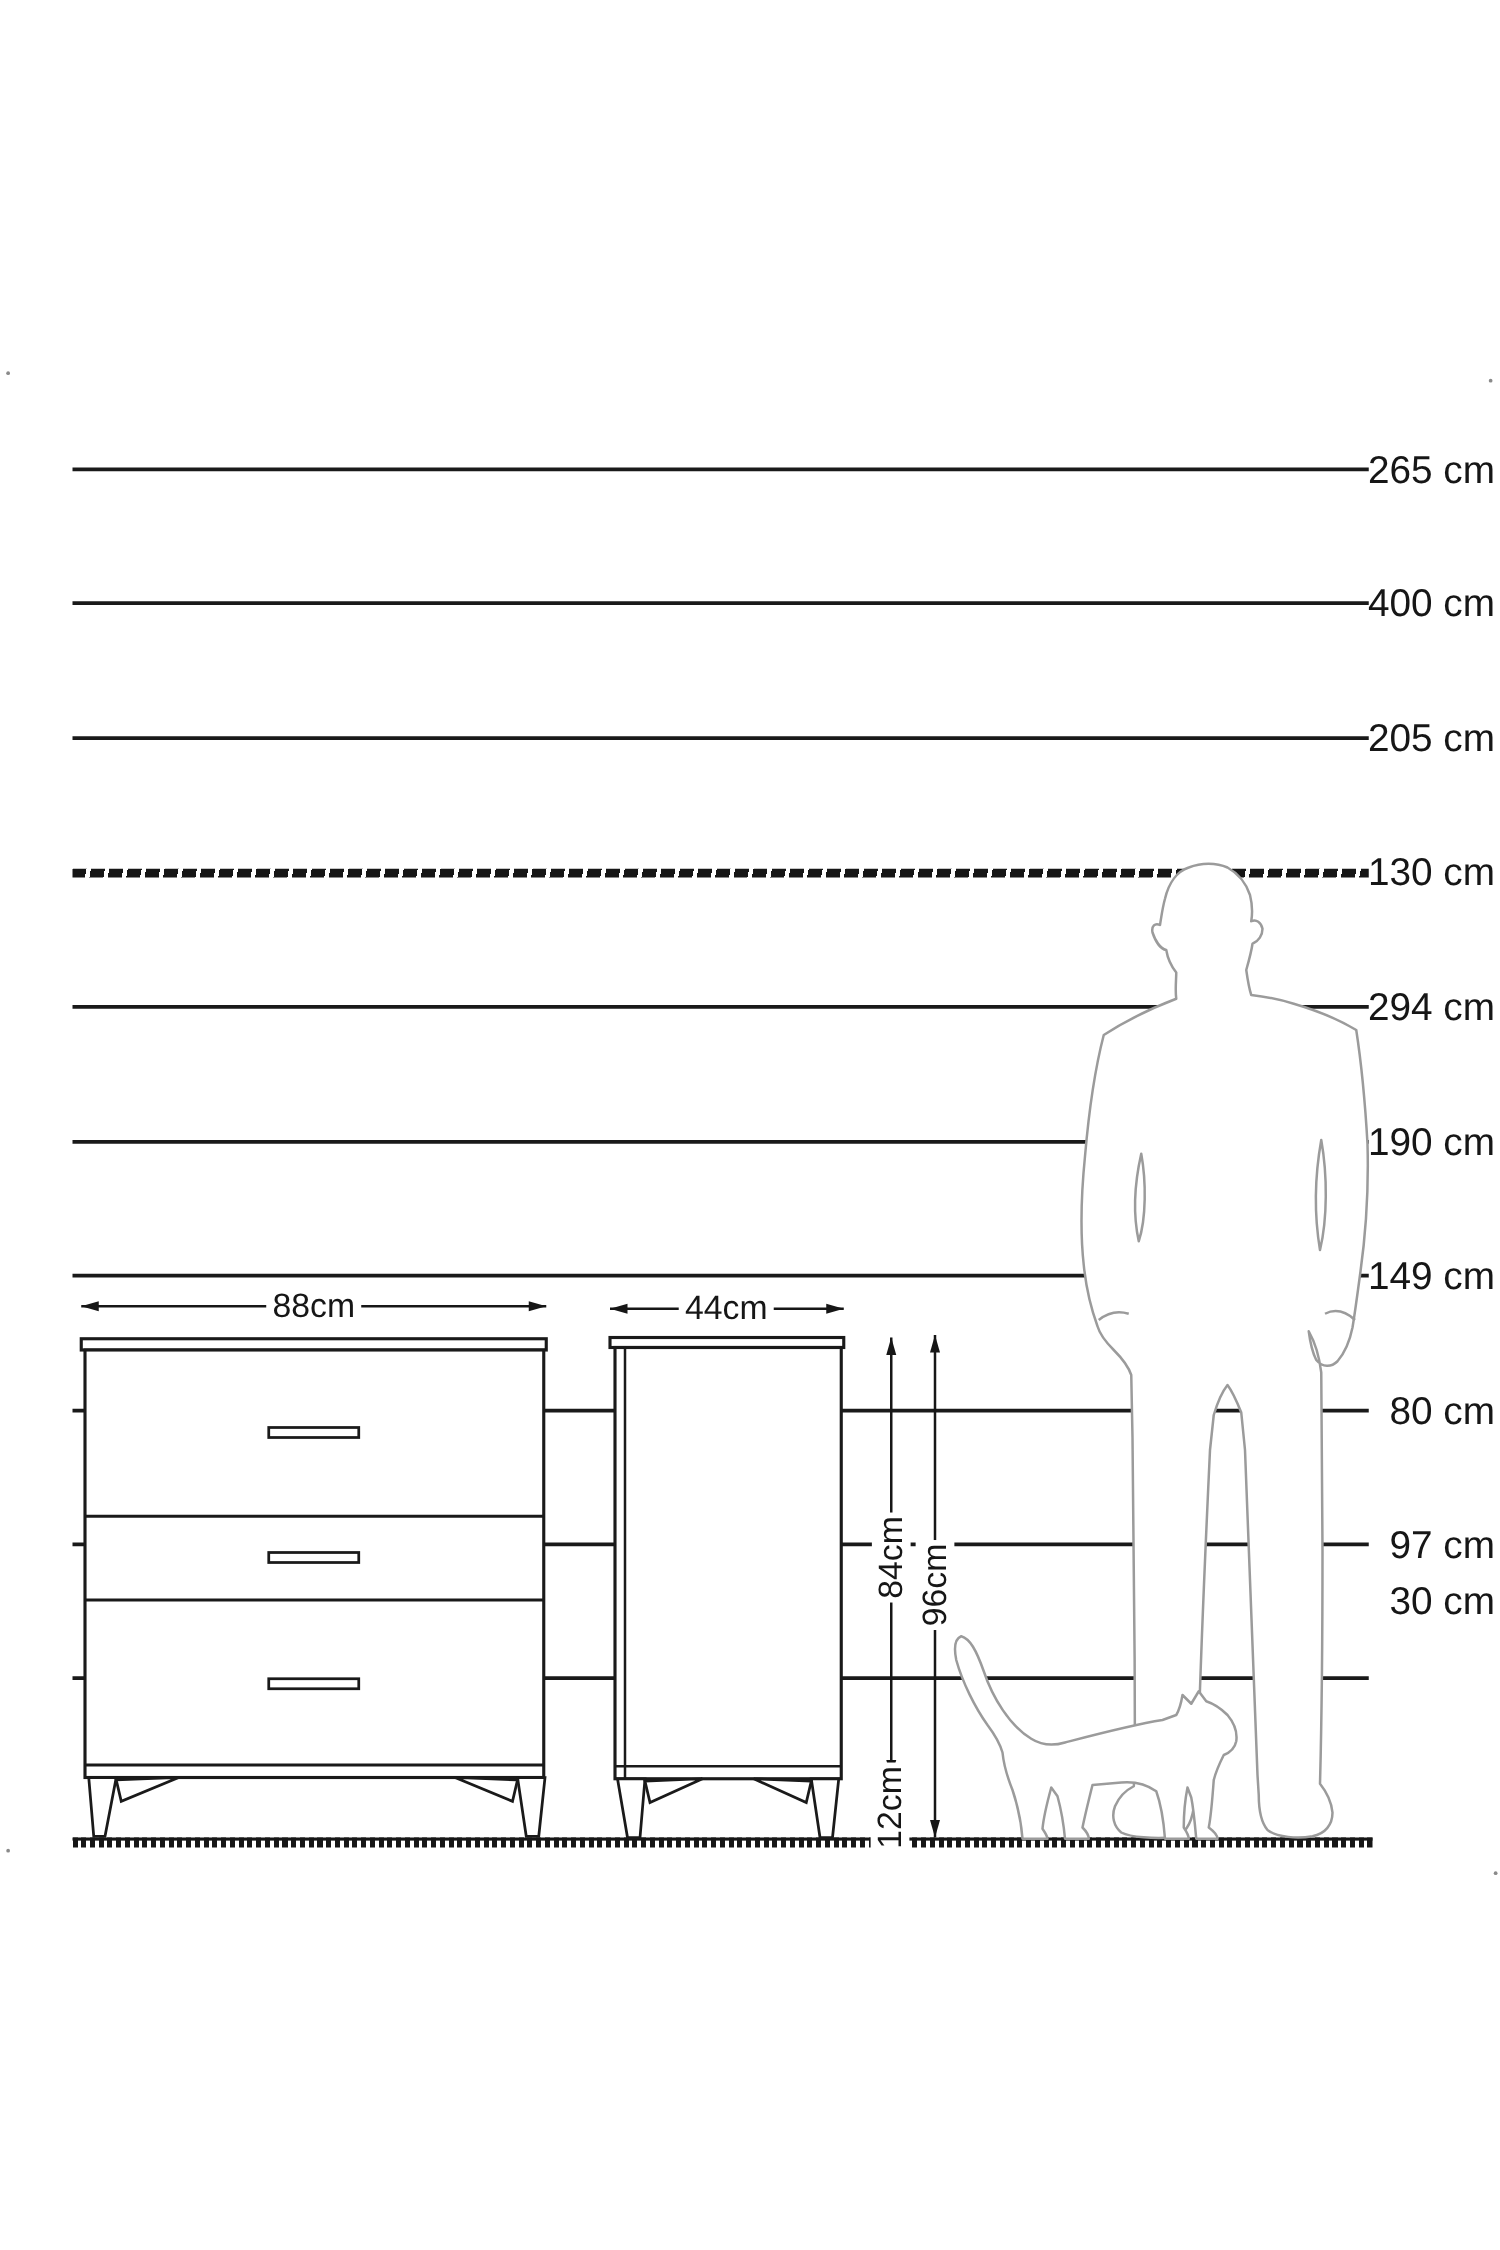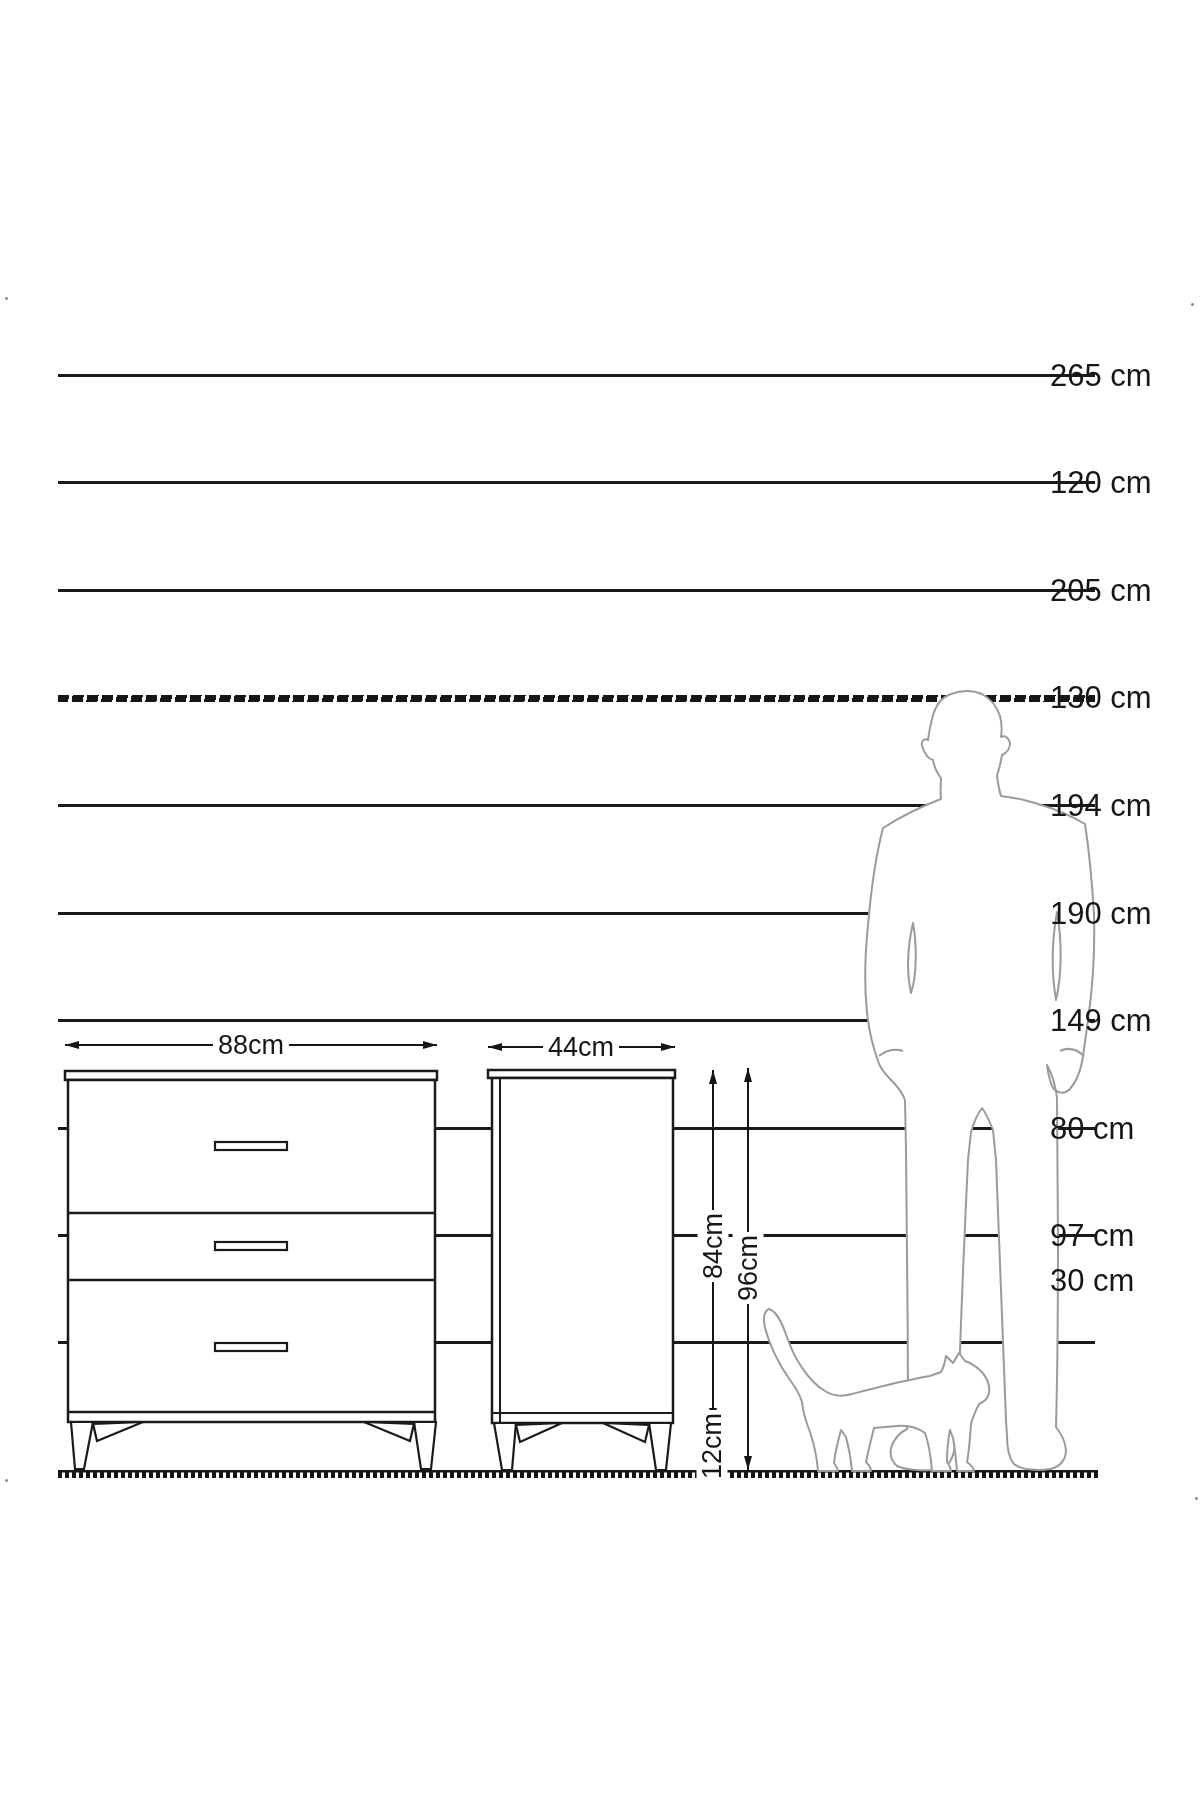--- a/index.html
+++ b/index.html
@@ -9,21 +9,21 @@
   }
   .scale-line{
     position:absolute;left:58px;width:1037px;height:3px;background:#1a1a1a;
   }
   .scale-line.hatched{
     height:7px;
     background:repeating-linear-gradient(100deg,#161616 0 11px,#ffffff 11px 14.5px);
   }
   .scale-label{
     position:absolute;left:1050px;width:146px;height:44px;line-height:44px;
-    font-size:31px;color:#161616;white-space:nowrap;
+    text-align:right;font-size:31px;color:#161616;white-space:nowrap;
   }
   .ground-band{
     position:absolute;left:58px;top:1470px;width:1040px;height:8px;
     background-image:
       linear-gradient(#161616,#161616),
       repeating-linear-gradient(90deg,#161616 0 4px,#ffffff 4px 7px);
     background-size:100% 2.5px,100% 100%;
     background-repeat:no-repeat,repeat;
   }
   svg.overlay{position:absolute;left:0;top:0;}
@@ -204,24 +204,24 @@
     </g>
   </svg>
 
   <div class="dim-text" style="left:251px;top:1045px">88cm</div>
   <div class="dim-text" style="left:581px;top:1047px">44cm</div>
   <div class="dim-text vert" style="left:713px;top:1246px">84cm</div>
   <div class="dim-text vert" style="left:748px;top:1268px">96cm</div>
   <div class="dim-text vert" style="left:712px;top:1446px">12cm</div>
 
   <div class="scale-label" style="top:354px">265 cm</div>
-  <div class="scale-label" style="top:461px">120 cm</div>
+  <div class="scale-label" style="top:461px">400 cm</div>
   <div class="scale-label" style="top:569px">205 cm</div>
   <div class="scale-label" style="top:676px">130 cm</div>
-  <div class="scale-label" style="top:784px">194 cm</div>
+  <div class="scale-label" style="top:784px">294 cm</div>
   <div class="scale-label" style="top:892px">190 cm</div>
   <div class="scale-label" style="top:999px">149 cm</div>
   <div class="scale-label" style="top:1107px">80 cm</div>
   <div class="scale-label" style="top:1214px">97 cm</div>
   <div class="scale-label" style="top:1259px">30 cm</div>
 
   <div class="speck" style="left:5px;top:297px"></div>
   <div class="speck" style="left:1191px;top:303px"></div>
   <div class="speck" style="left:5px;top:1479px"></div>
   <div class="speck" style="left:1195px;top:1497px"></div>

